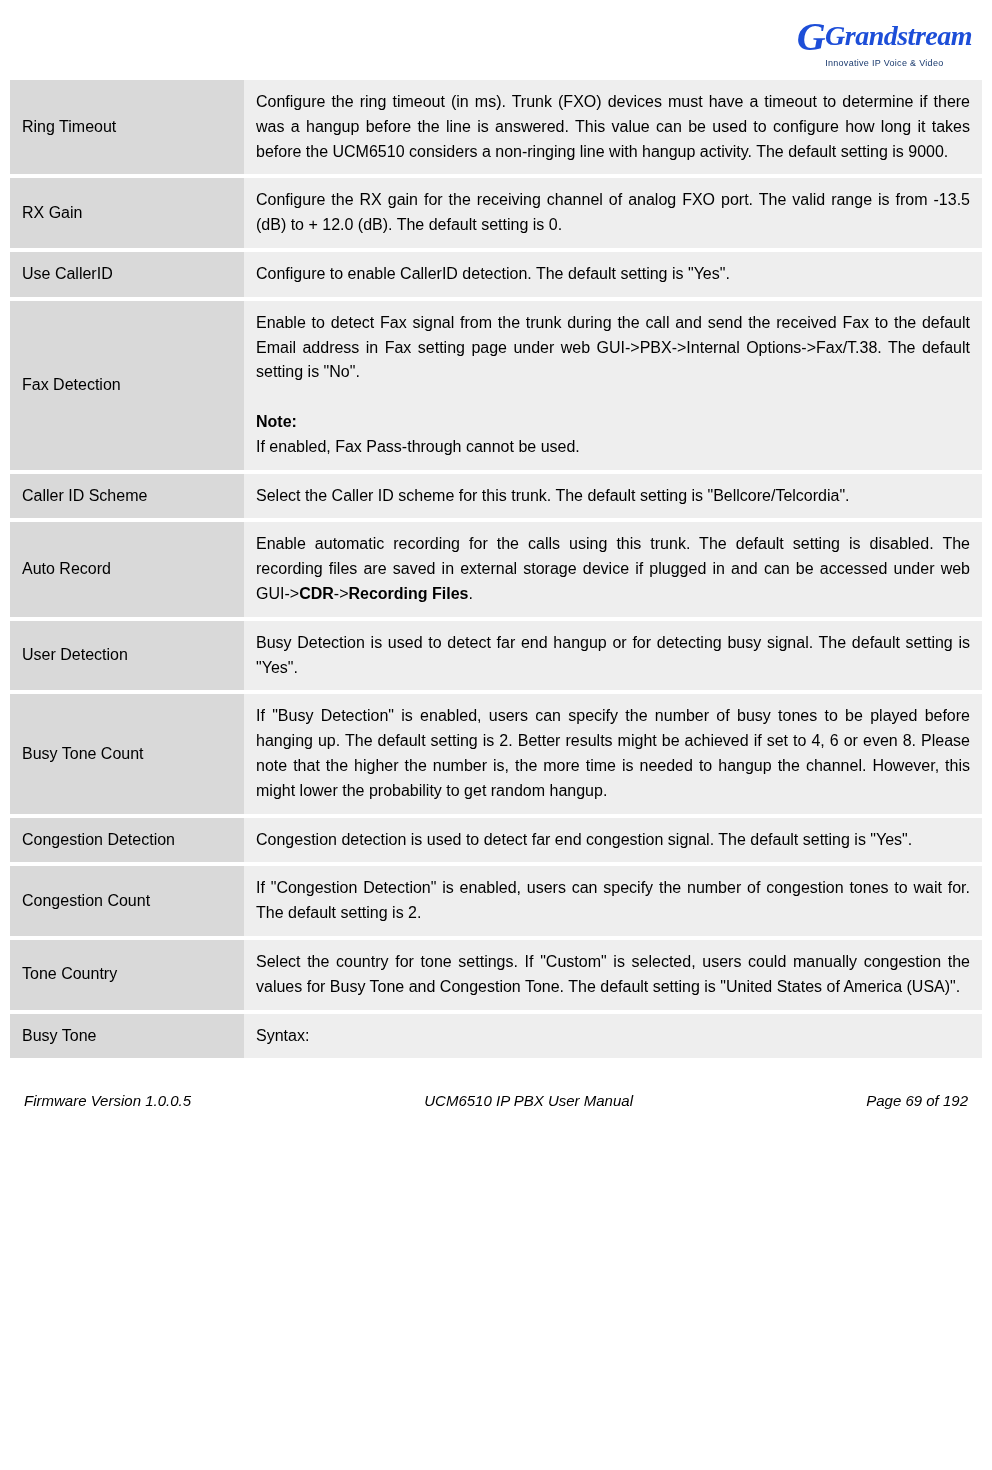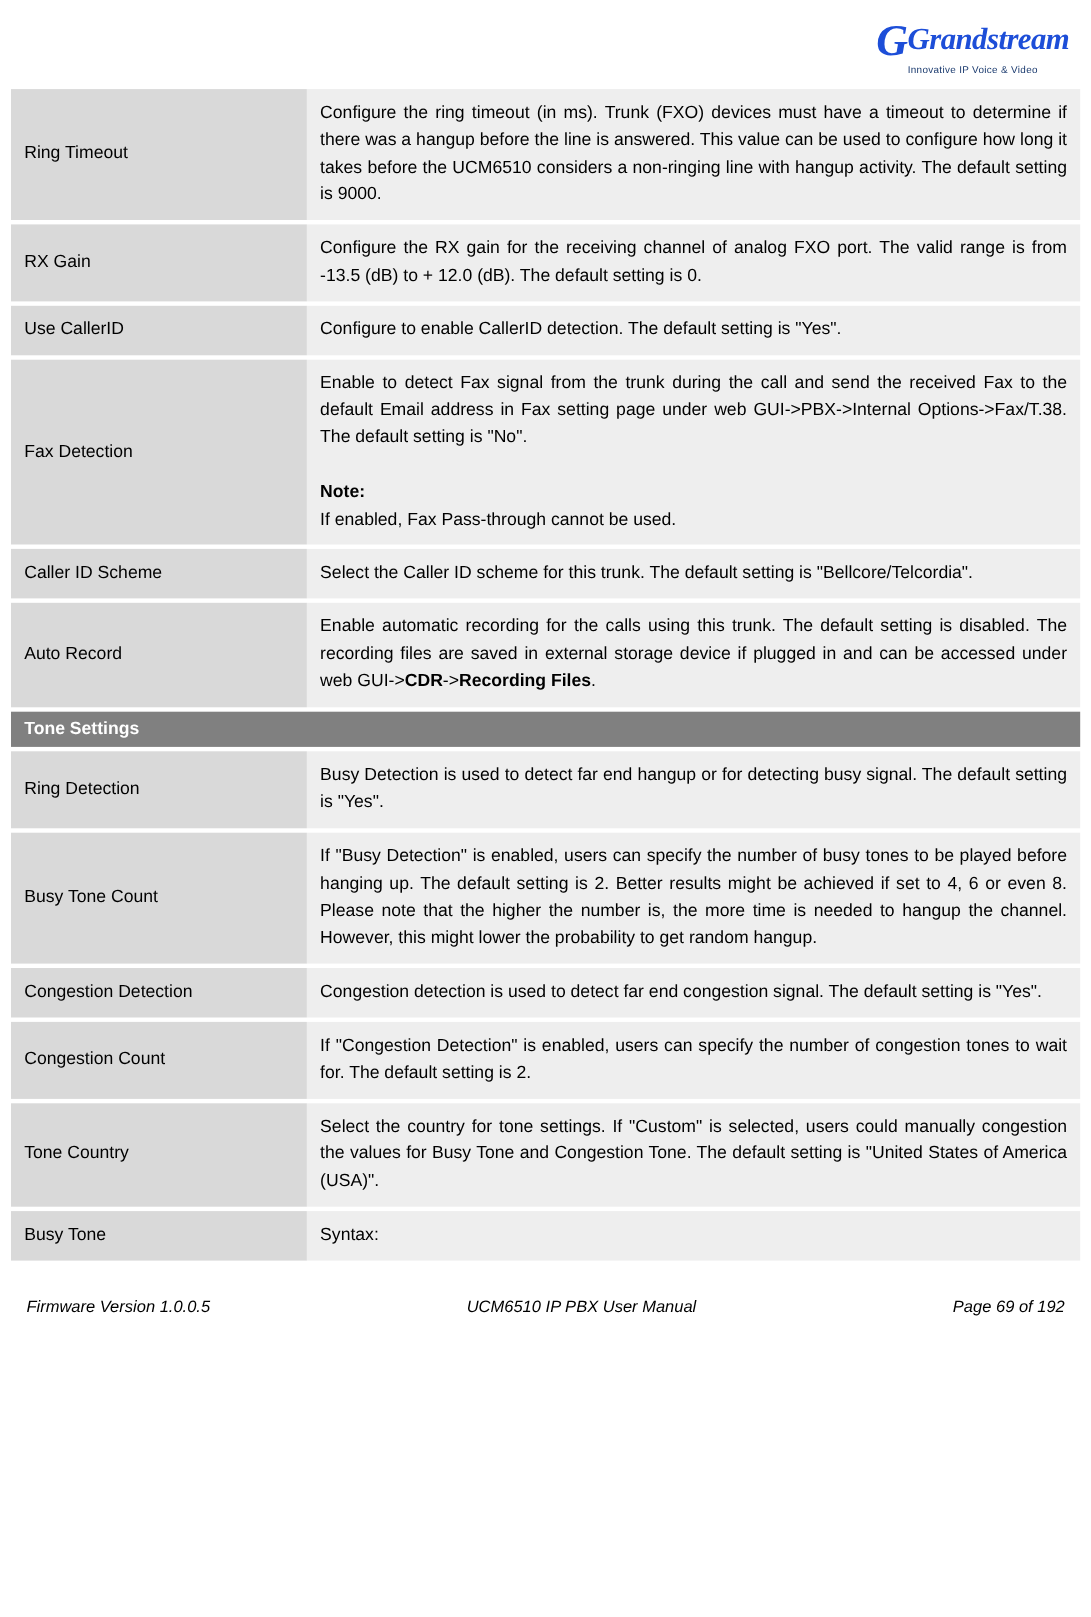--- a/index.html
+++ b/index.html
@@ -5,21 +5,21 @@
     * { box-sizing: border-box; margin: 0; padding: 0; }
     body { font-family: Arial, sans-serif; font-size: 16px; color: #000; background: #fff; width: 992px; }
     .page { padding: 15px 10px 30px 10px; }
     .logo-wrap { text-align: right; padding-right: 10px; margin-bottom: 6px; }
     .logo { display: inline-block; text-align: center; }
     .logo-main { font-family: "Times New Roman", serif; font-style: italic; font-weight: bold; font-size: 28px; color: #1d4ed8; letter-spacing: -0.5px; }
     .logo-main .g { font-size: 40px; display: inline-block; vertical-align: middle; position: relative; top: -2px; }
     .logo-sub { font-size: 9px; color: #1a3a6e; letter-spacing: 0.3px; margin-top: -4px; }
     table.cfg { border-collapse: separate; border-spacing: 0 4px; width: 100%; table-layout: fixed; }
     table.cfg td { vertical-align: middle; padding: 10px 12px; line-height: 1.55; }
-    td.lbl { width: 269px; background: #d9d9d9; }
+    td.lbl { width: 234px; background: #d9d9d9; }
     td.desc { background: #eeeeee; text-align: justify; }
     tr.section td { background: #808080; color: #fff; font-weight: bold; padding: 4px 12px; }
     .note-title { font-weight: bold; }
     .footer { display: flex; justify-content: space-between; padding: 30px 14px 0 14px; font-size: 15px; font-style: italic; }
   </style>
 </head>
 <body>
 
 <div class="page">
   <div class="logo-wrap">
@@ -55,25 +55,22 @@
     <tr>
       <td class="lbl">Caller ID Scheme</td>
       <td class="desc">Select the Caller ID scheme for this trunk. The default setting is "Bellcore/Telcordia".</td>
     </tr>
     <tr>
       <td class="lbl">Auto Record</td>
       <td class="desc">
         <span>Enable automatic recording for the calls using this trunk. The default setting is disabled. The recording files are saved in external storage device if plugged in and can be accessed under web GUI-&gt;</span><b>CDR</b><span>-&gt;</span><b>Recording Files</b><span>.</span>
       </td>
     </tr>
-    <tr class="section">
-      <td colspan="2">Tone Settings</td>
-    </tr>
     <tr>
-      <td class="lbl">Ring Detection</td>
+      <td class="lbl">User Detection</td>
       <td class="desc">Busy Detection is used to detect far end hangup or for detecting busy signal. The default setting is "Yes".</td>
     </tr>
     <tr>
       <td class="lbl">Busy Tone Count</td>
       <td class="desc">If "Busy Detection" is enabled, users can specify the number of busy tones to be played before hanging up. The default setting is 2. Better results might be achieved if set to 4, 6 or even 8. Please note that the higher the number is, the more time is needed to hangup the channel. However, this might lower the probability to get random hangup.</td>
     </tr>
     <tr>
       <td class="lbl">Congestion Detection</td>
       <td class="desc">Congestion detection is used to detect far end congestion signal. The default setting is "Yes".</td>
     </tr>

